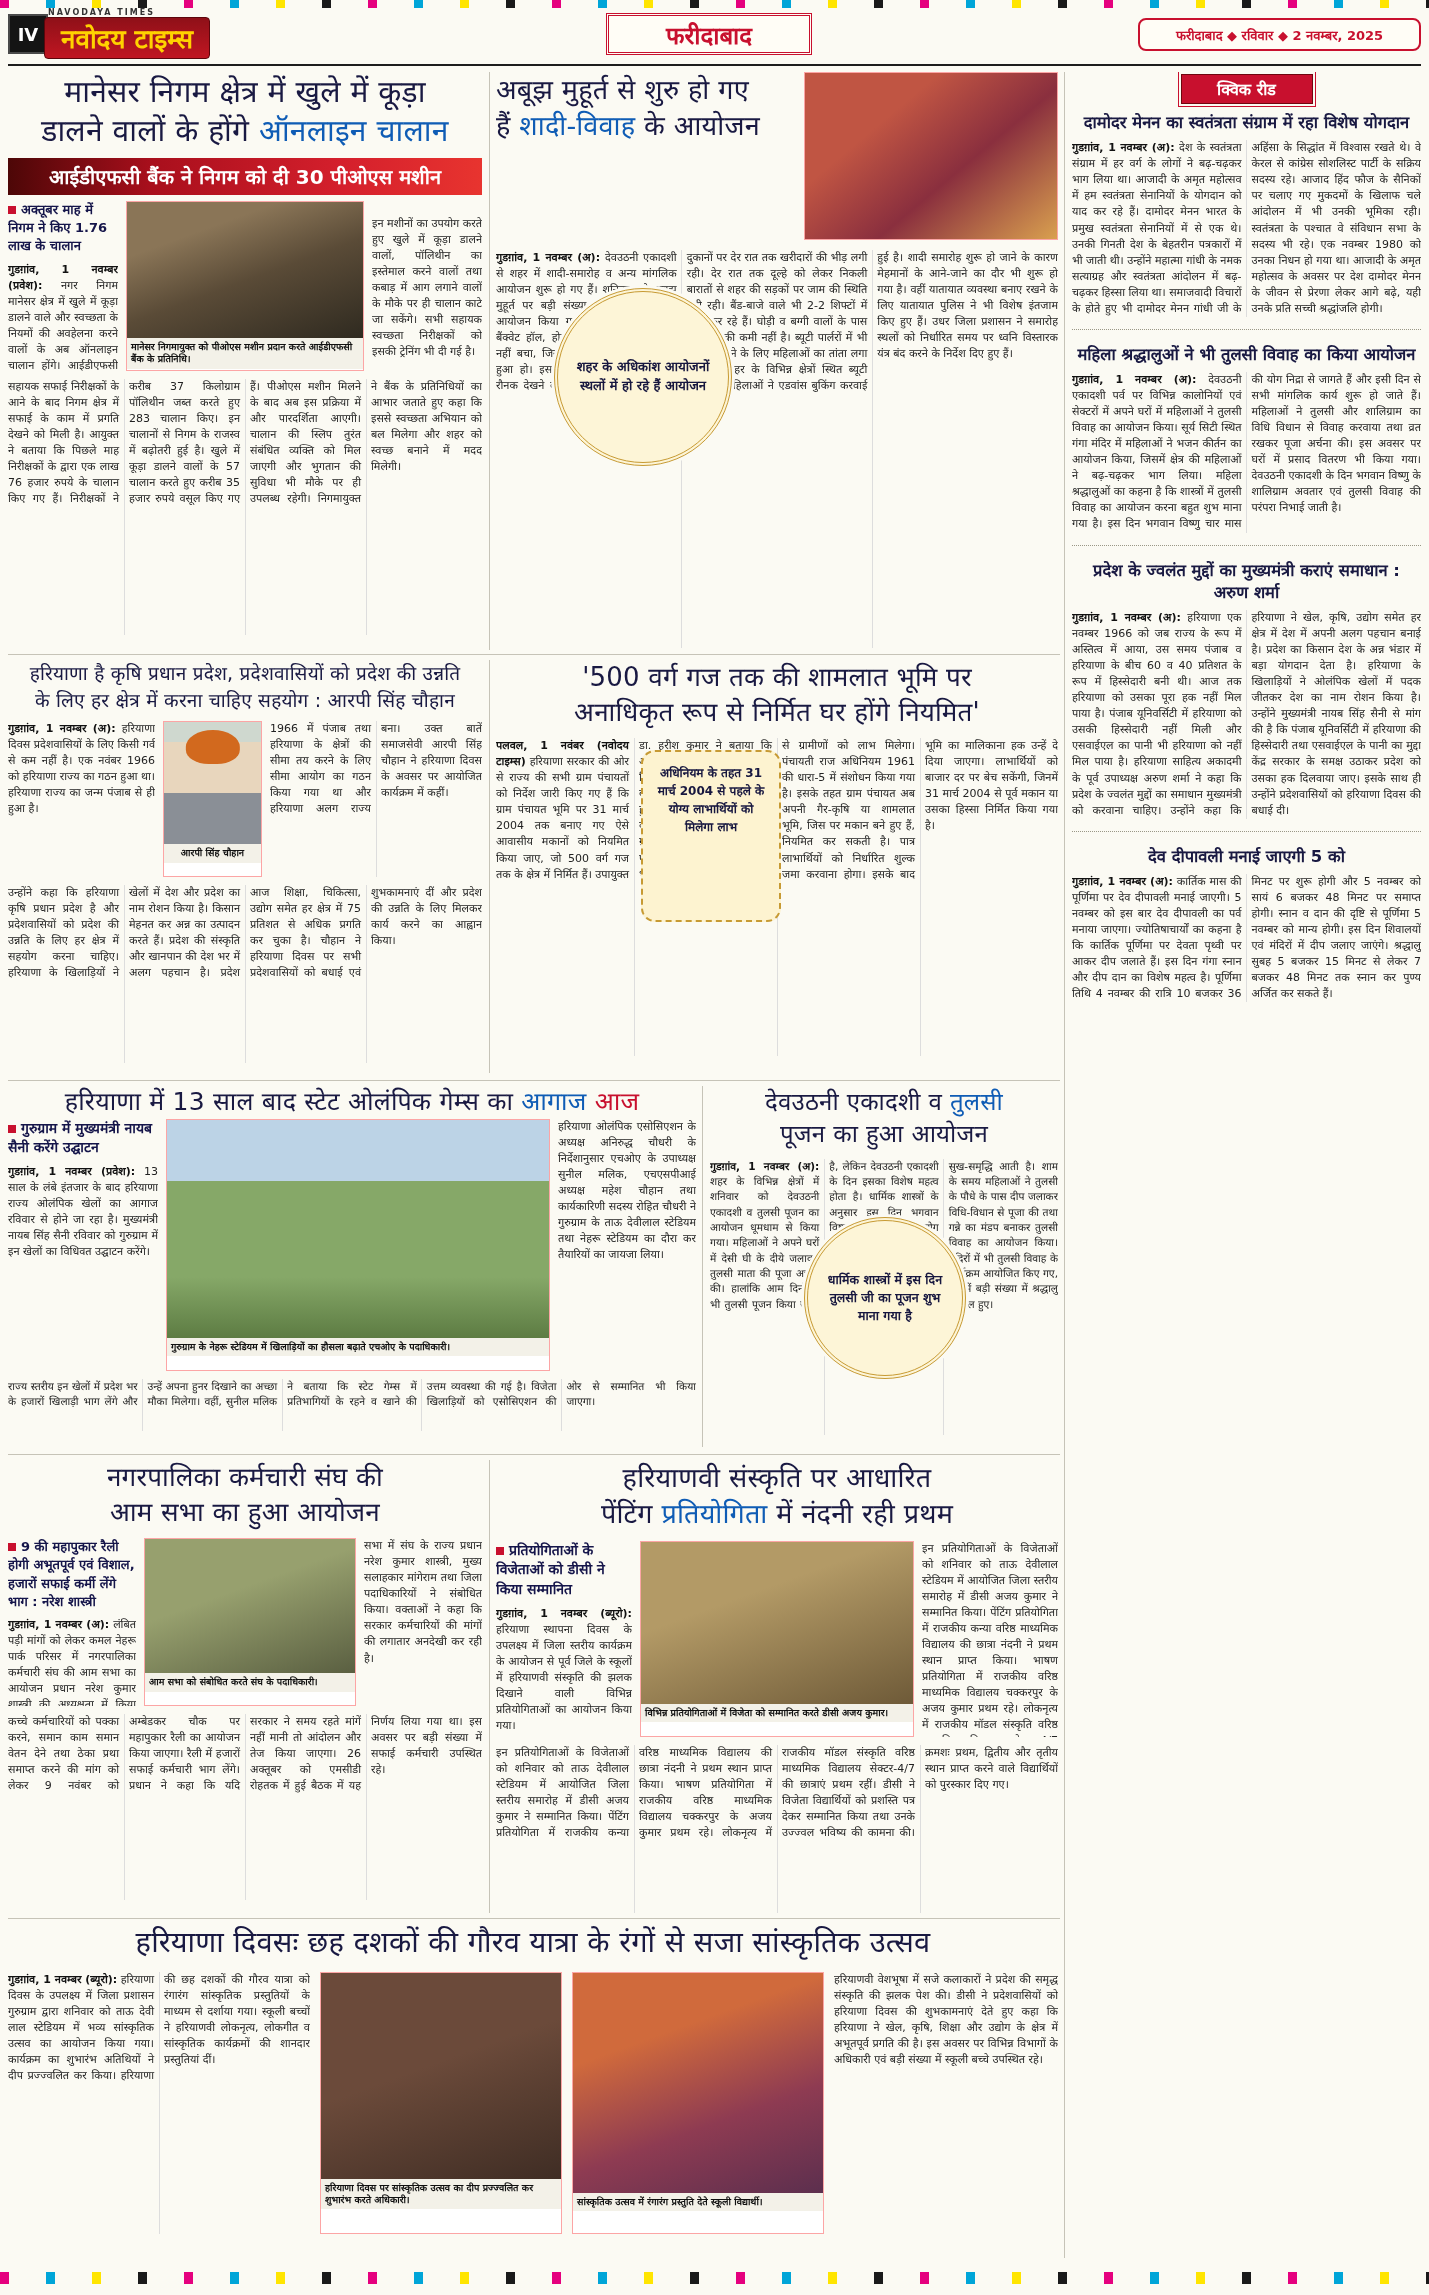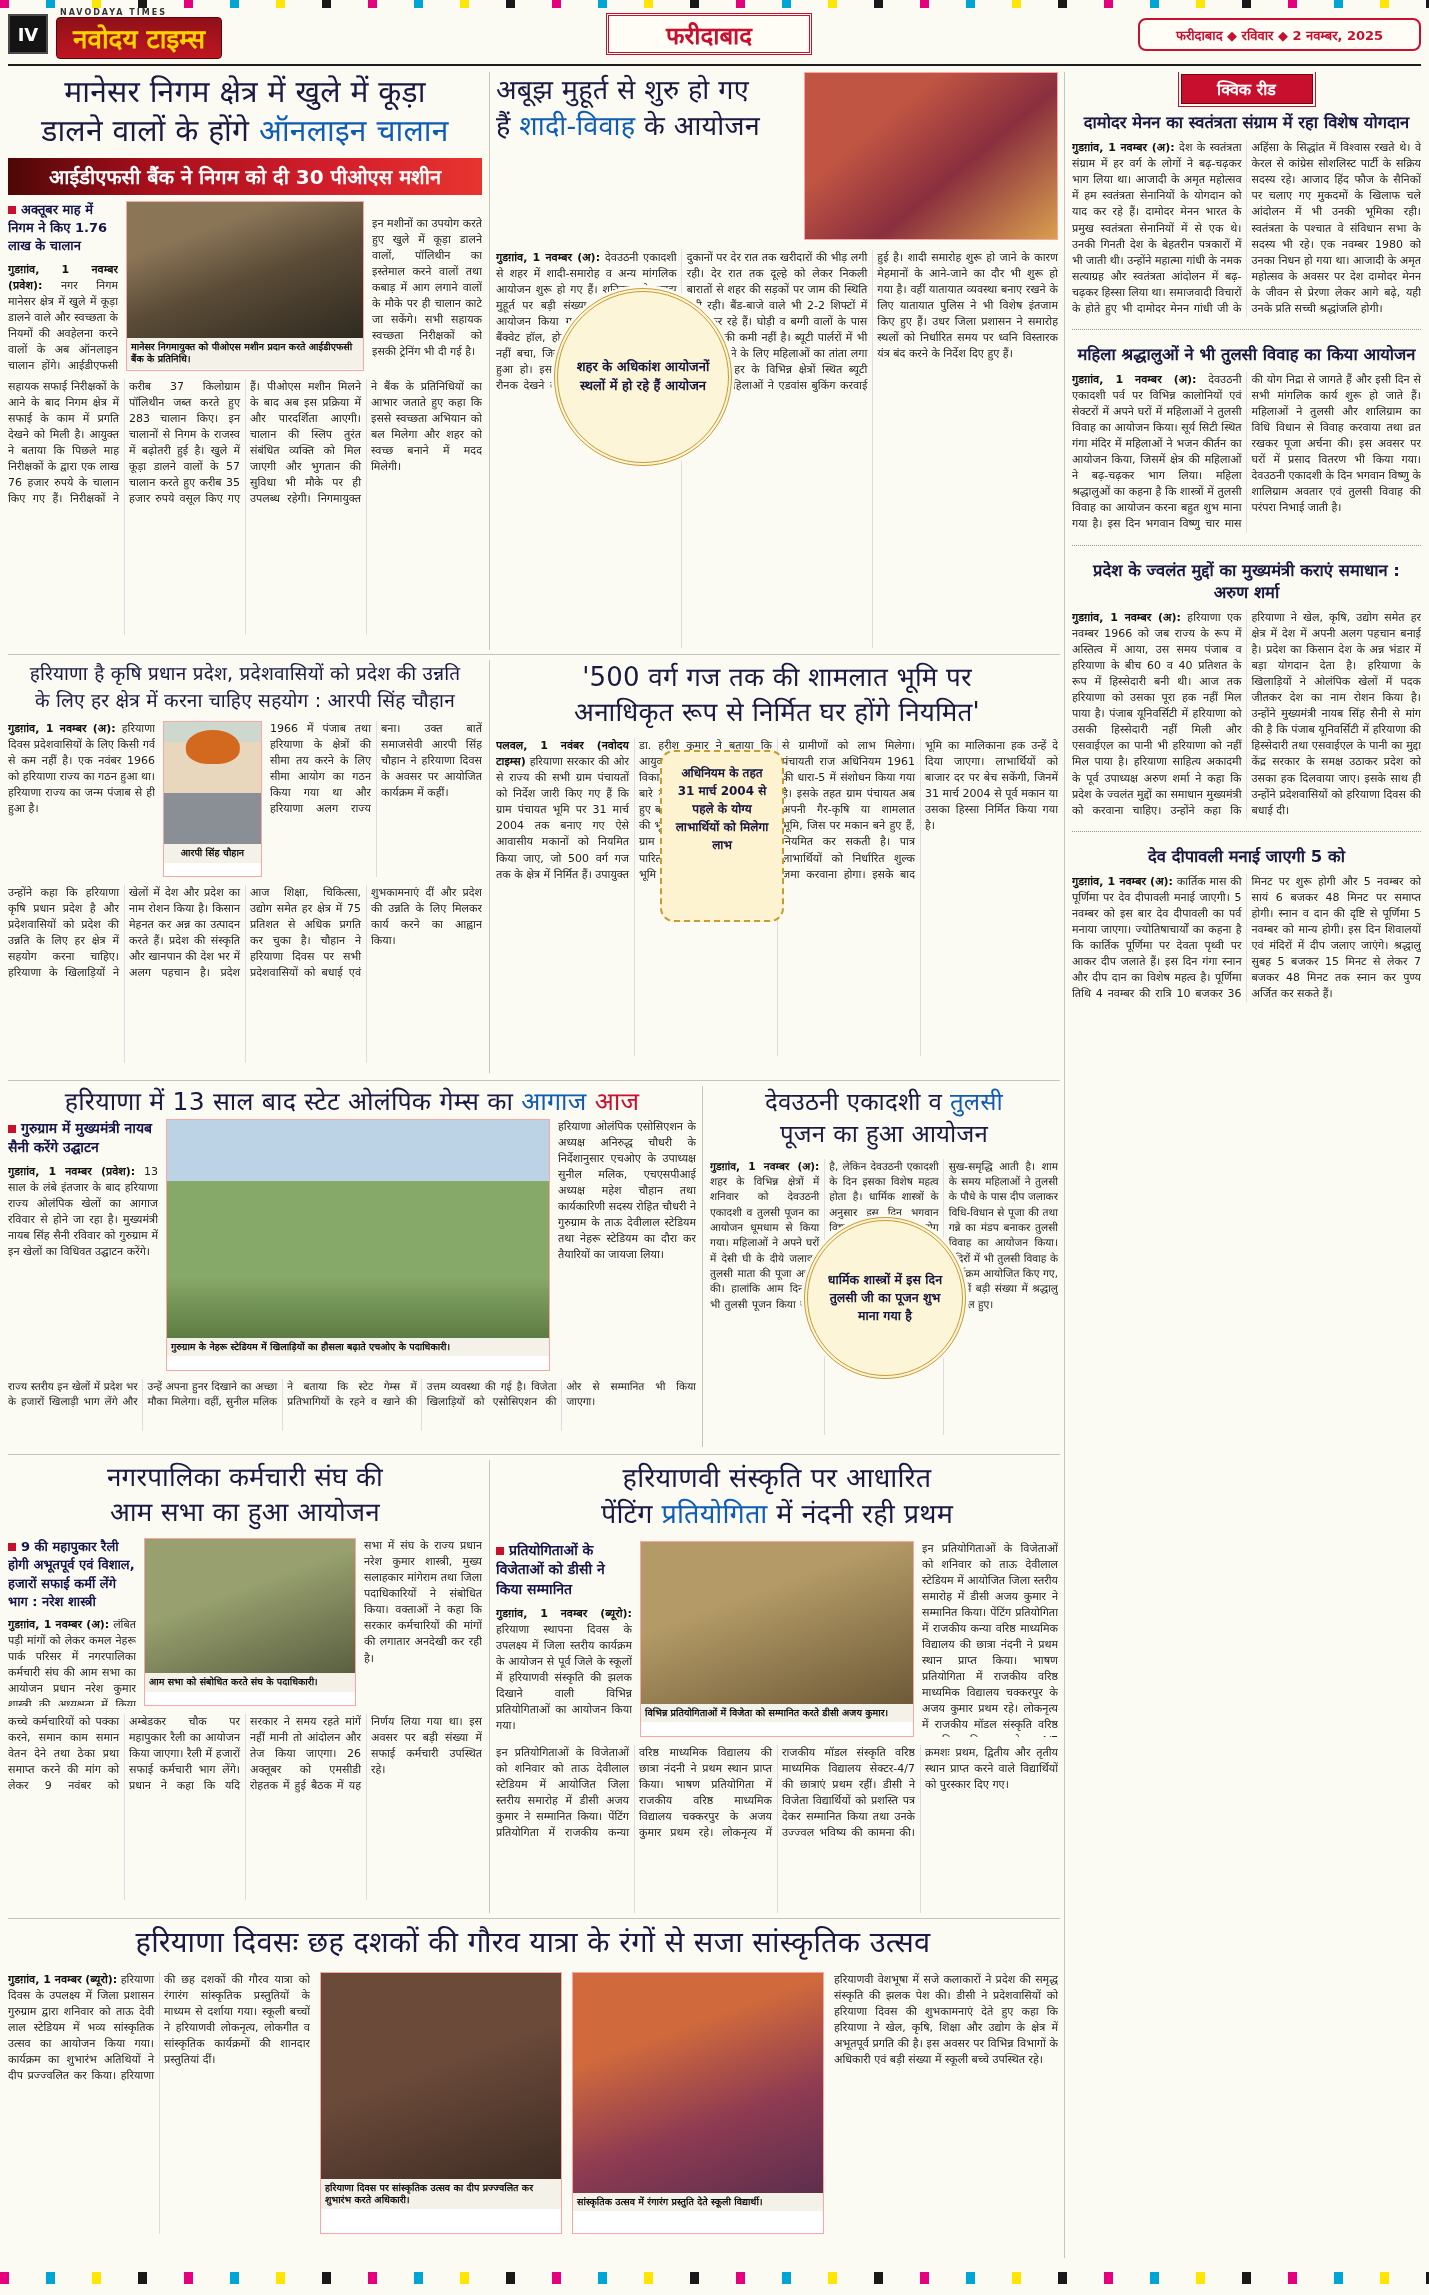--- a/index.html
+++ b/index.html
@@ -40,21 +40,21 @@
   .img-wedding{background:linear-gradient(140deg,#c05543 0 30%,#8a2f3e 60%,#d9a04f)}
   .img-chauhan{background:linear-gradient(180deg,#cfd8cf 0 16%,#e8d6bd 16% 58%,#8a8f96 58%)}
   .img-chauhan::before{content:"";position:absolute;left:50%;top:6%;width:56%;height:28%;transform:translateX(-50%);background:#d2691e;border-radius:50% 50% 42% 42%}
   .img-olymp{background:linear-gradient(180deg,#bcd3e6 0 28%,#86a868 28% 72%,#5d7c43)}
   .img-union{background:linear-gradient(160deg,#97a06e 0 40%,#5a5f41)}
   .img-paint{background:linear-gradient(160deg,#b39a66 0 35%,#6e5a38)}
   .img-diwas1{background:linear-gradient(160deg,#6b4a3a 0 45%,#3f2d24)}
   .img-diwas2{background:linear-gradient(160deg,#d06a3c 0 30%,#8e3b52 65%,#5c2f4e)}
   
   .ed-box{position:absolute;left:8px;top:14px;width:40px;height:40px;background:#141414;color:#fff;font-weight:bold;font-size:18px;display:flex;align-items:center;justify-content:center;border:2px solid #4a4a4a}
-  .mast-wrap{position:absolute;left:56px;top:8px}
+  .mast-wrap{position:absolute;left:44px;top:8px}
   .mast-top{font-size:8px;letter-spacing:2px;color:#333;font-weight:bold;margin-left:4px}
   .mast{background:linear-gradient(180deg,#8f1018,#c01622);color:#ffd200;font-weight:bold;font-size:26px;padding:2px 16px;border-radius:4px;display:inline-block;border:1px solid #5c060c}
   .city-box{position:absolute;left:606px;top:13px;width:206px;height:42px;border:3px double #c8102e;color:#c8102e;font-weight:bold;font-size:24px;display:flex;align-items:center;justify-content:center;background:#fffdf6}
   .date-box{position:absolute;left:1138px;top:18px;width:283px;height:33px;border:2px solid #c8102e;border-radius:8px;color:#c8102e;font-weight:bold;font-size:13px;display:flex;align-items:center;justify-content:center;background:#fffdf6}
   .hd-rule{position:absolute;left:8px;top:64px;width:1413px;height:2px;background:#1d1d1d}
 </style>
 </head>
 <body>
 
 <div class="abs strip" style="left:0;top:0;width:1429px;"></div>
@@ -163,21 +163,21 @@
   <p class="body-txt cols4" style="margin-top:8px;height:178px;overflow:hidden;">उन्होंने कहा कि हरियाणा कृषि प्रधान प्रदेश है और प्रदेशवासियों को प्रदेश की उन्नति के लिए हर क्षेत्र में सहयोग करना चाहिए। हरियाणा के खिलाड़ियों ने खेलों में देश और प्रदेश का नाम रोशन किया है। किसान मेहनत कर अन्न का उत्पादन करते हैं। प्रदेश की संस्कृति और खानपान की देश भर में अलग पहचान है। प्रदेश आज शिक्षा, चिकित्सा, उद्योग समेत हर क्षेत्र में 75 प्रतिशत से अधिक प्रगति कर चुका है। चौहान ने हरियाणा दिवस पर सभी प्रदेशवासियों को बधाई एवं शुभकामनाएं दीं और प्रदेश की उन्नति के लिए मिलकर कार्य करने का आह्वान किया।</p>
 </section>
 
 <section class="art" style="left:496px;top:660px;width:562px;height:413px;">
   <h1 class="hl" style="font-size:26px;line-height:1.35;">
     <span>'500 वर्ग गज तक की शामलात भूमि पर</span><br>
     <span>अनाधिकृत रूप से निर्मित घर होंगे नियमित'</span>
   </h1>
   <div style="position:relative;height:318px;margin-top:8px;">
     <p class="body-txt cols4" style="height:100%;overflow:hidden;"><span class="dl">पलवल, 1 नवंबर (नवोदय टाइम्स)</span> <span>हरियाणा सरकार की ओर से राज्य की सभी ग्राम पंचायतों को निर्देश जारी किए गए हैं कि ग्राम पंचायत भूमि पर 31 मार्च 2004 तक बनाए गए ऐसे आवासीय मकानों को नियमित किया जाए, जो 500 वर्ग गज तक के क्षेत्र में निर्मित हैं। उपायुक्त डा. हरीश कुमार ने बताया कि आयुक्त एवं सचिव हरियाणा विकास एवं पंचायत विभाग ने इस बारे में विस्तार से जानकारी देते हुए बताया कि जिन ग्राम पंचायतों की भूमि पर मकान बने हुए हैं, वे ग्राम पंचायत संबंधित प्रस्ताव पारित कर भेजें। शामलात देह भूमि नियम की धारा-5 के माध्यम से ग्रामीणों को लाभ मिलेगा। पंचायती राज अधिनियम 1961 की धारा-5 में संशोधन किया गया है। इसके तहत ग्राम पंचायत अब अपनी गैर-कृषि या शामलात भूमि, जिस पर मकान बने हुए हैं, नियमित कर सकती है। पात्र लाभार्थियों को निर्धारित शुल्क जमा करवाना होगा। इसके बाद भूमि का मालिकाना हक उन्हें दे दिया जाएगा। लाभार्थियों को बाजार दर पर बेच सकेंगी, जिनमें 31 मार्च 2004 से पूर्व मकान या उसका हिस्सा निर्मित किया गया है।</span></p>
-    <div class="callout-box" style="left:164px;top:12px;width:124px;height:172px;">अधिनियम के तहत 31 मार्च 2004 से पहले के योग्य लाभार्थियों को मिलेगा लाभ</div>
+    <div class="callout-box" style="left:145px;top:12px;width:140px;height:172px;">अधिनियम के तहत 31 मार्च 2004 से पहले के योग्य लाभार्थियों को मिलेगा लाभ</div>
   </div>
 </section>
 
 <section class="art" style="left:8px;top:1086px;width:688px;height:361px;">
   <h1 class="hl" style="font-size:25px;line-height:1.3;">
     <span>हरियाणा में 13 साल बाद स्टेट ओलंपिक गेम्स का </span><span class="blue">आगाज</span><span class="redtx"> आज</span>
   </h1>
   <div style="display:flex;gap:8px;height:252px;margin-top:0;">
     <div style="width:150px;overflow:hidden;">
       <p class="pointer" style="font-size:14px;"><span class="sq"></span><span>गुरुग्राम में मुख्यमंत्री नायब सैनी करेंगे उद्घाटन</span></p>

